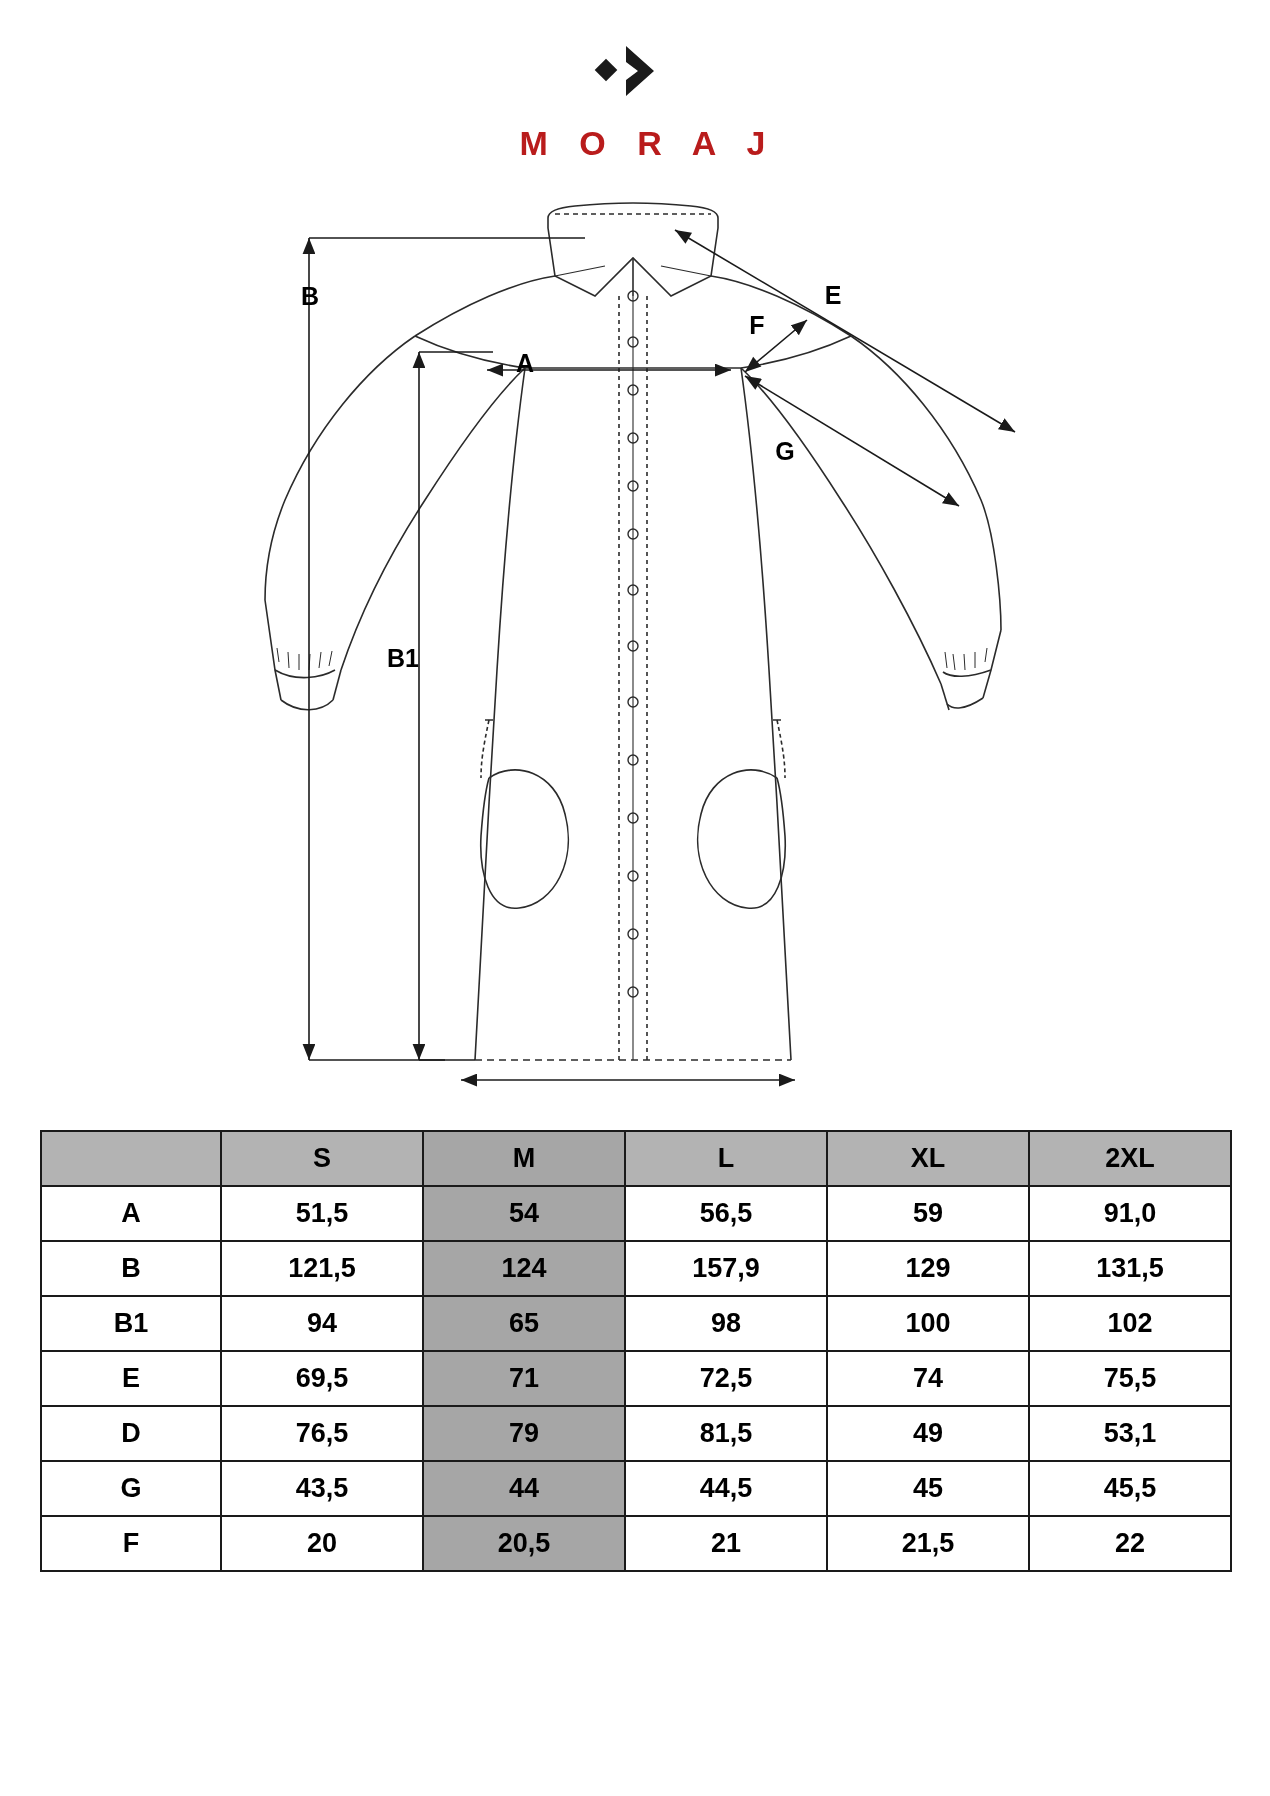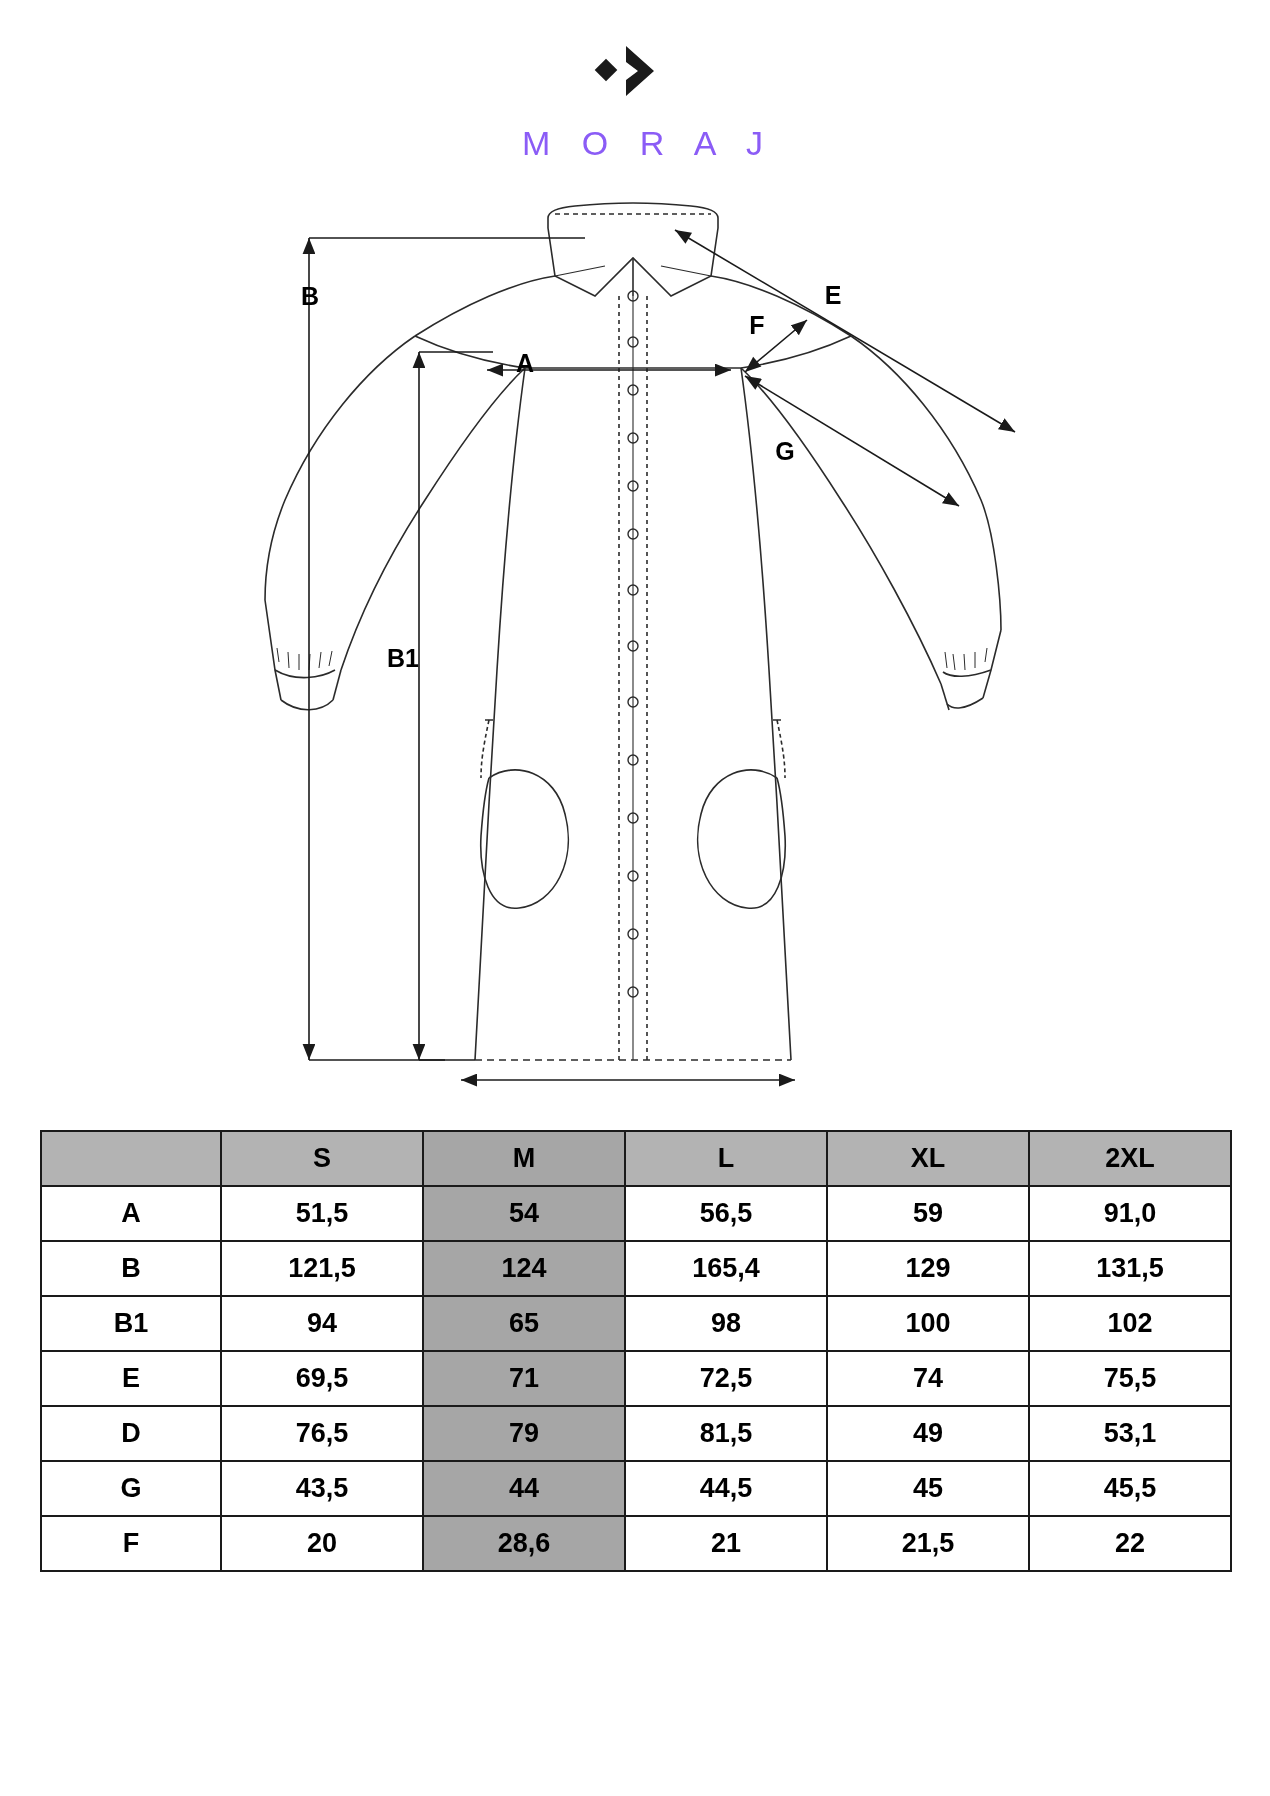--- a/index.html
+++ b/index.html
@@ -25,23 +25,23 @@
     text-align: center;
   }
   .brand-mark {
     display: block;
     margin: 0 auto 26px auto;
     width: 86px;
     height: 58px;
   }
   .brand-name {
     font-size: 34px;
-    font-weight: normal;
+    font-weight: bold;
     letter-spacing: 11px;
-    color: #8b5cf6;
+    color: #b91c1c;
     line-height: 1;
     padding-left: 26px;
   }
 
   
   .drawing-wrap {
     position: absolute;
     top: 200px;
     left: 0;
     width: 1270px;
@@ -239,21 +239,21 @@
         <td>51,5</td>
         <td class="highlight">54</td>
         <td>56,5</td>
         <td>59</td>
         <td>91,0</td>
       </tr>
       <tr>
         <td class="row-head">B</td>
         <td>121,5</td>
         <td class="highlight">124</td>
-        <td>165,4</td>
+        <td>157,9</td>
         <td>129</td>
         <td>131,5</td>
       </tr>
       <tr>
         <td class="row-head">B1</td>
         <td>94</td>
         <td class="highlight">65</td>
         <td>98</td>
         <td>100</td>
         <td>102</td>
@@ -278,20 +278,20 @@
         <td class="row-head">G</td>
         <td>43,5</td>
         <td class="highlight">44</td>
         <td>44,5</td>
         <td>45</td>
         <td>45,5</td>
       </tr>
       <tr>
         <td class="row-head">F</td>
         <td>20</td>
-        <td class="highlight">28,6</td>
+        <td class="highlight">20,5</td>
         <td>21</td>
         <td>21,5</td>
         <td>22</td>
       </tr>
     </tbody>
   </table>
 </div>
 
 </body></html>

